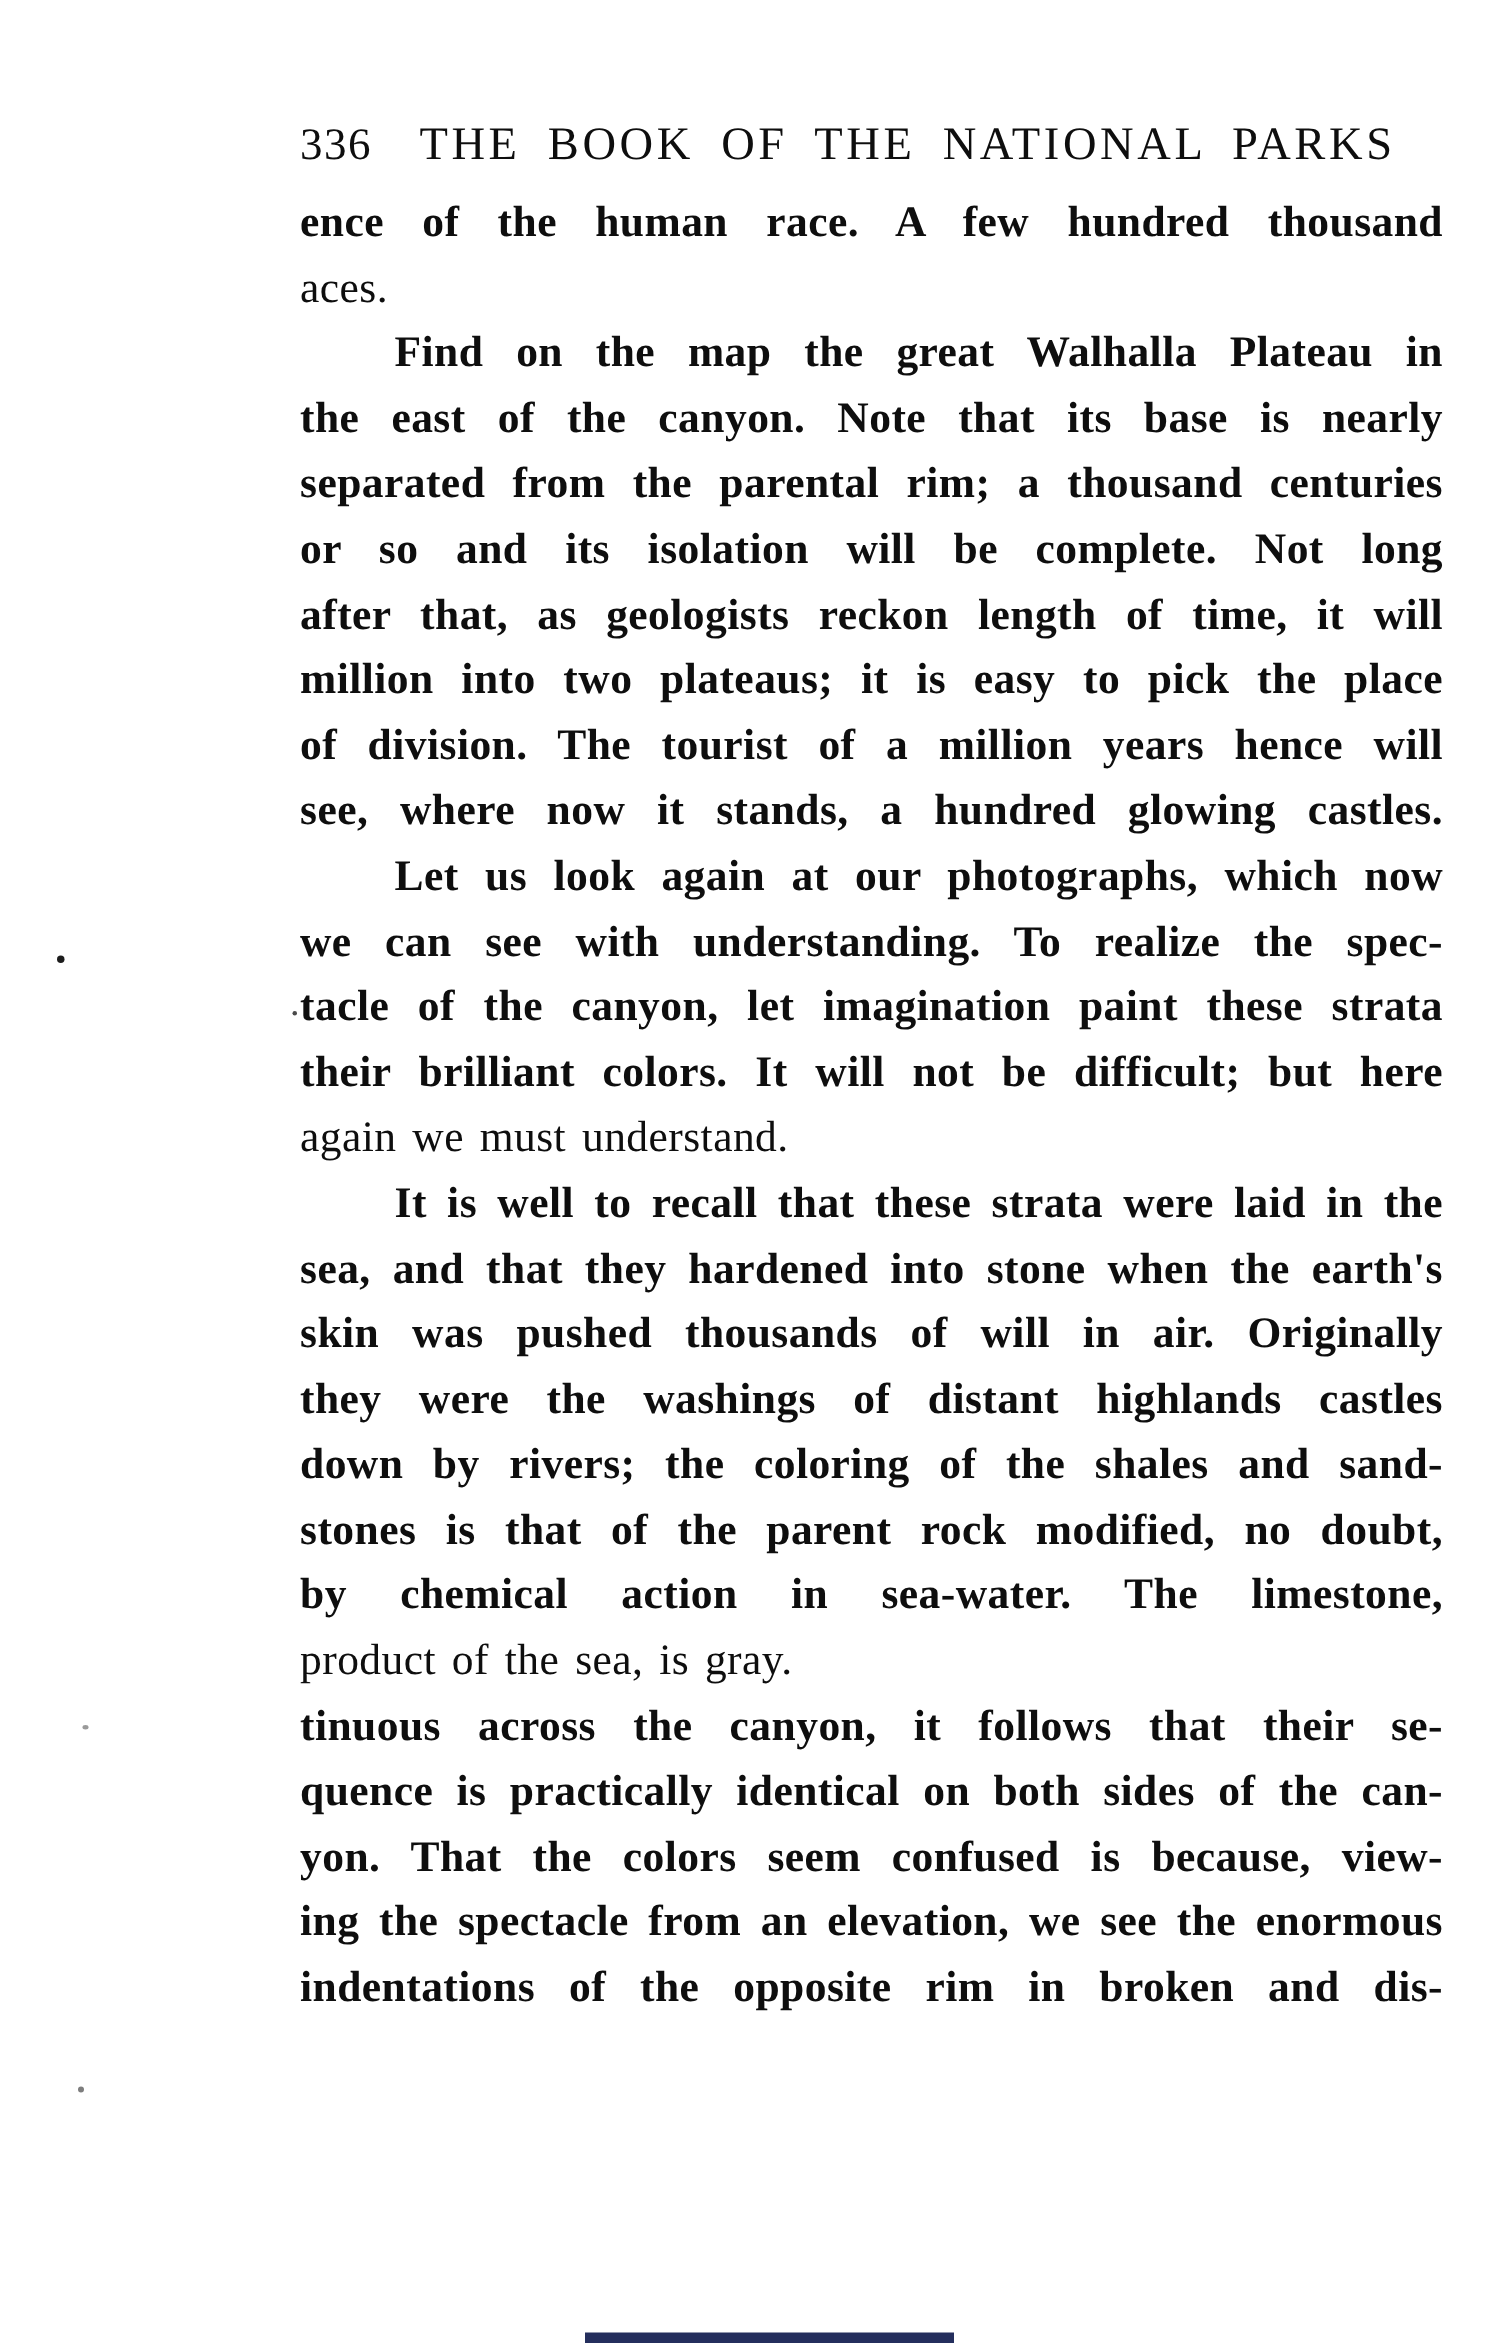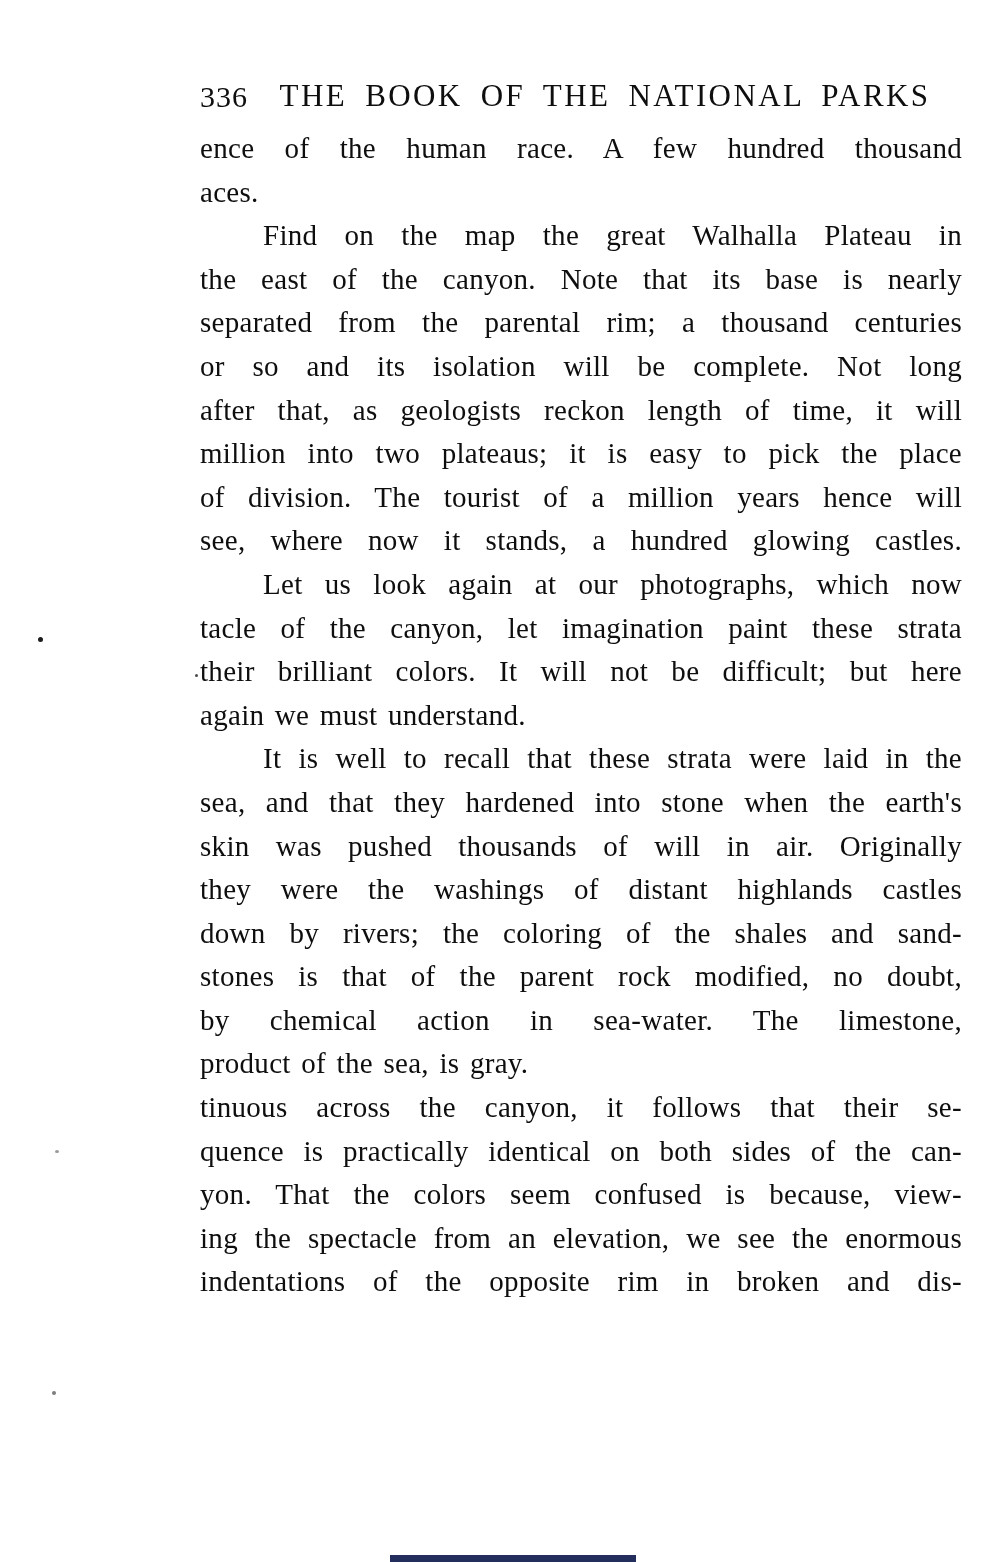--- a/index.html
+++ b/index.html
@@ -46,20 +46,21 @@
     height: 43.6px;
     line-height: 43.6px;
     font-size: 29px;
     letter-spacing: 0.3px;
     word-spacing: 3px;
     overflow: visible;
   }
   .line.just {
     text-align: justify;
     text-align-last: justify;
+    font-weight: bold;
   }
   .line.indent {
     text-indent: 63px;
   }
   .speck {
     position: absolute;
     border-radius: 50%;
   }
   .s1 { left: 38px;  top: 637px;  width: 5px; height: 5px; background: #1c1c1c; }
   .s2 { left: 195px; top: 674px;  width: 3px; height: 3px; background: #4a4a4a; }
@@ -88,20 +89,21 @@
       <div class="line">aces.</div>
       <div class="line just indent">Find on the map the great Walhalla Plateau in</div>
       <div class="line just">the east of the canyon.  Note that its base is nearly</div>
       <div class="line just">separated from the parental rim; a thousand centuries</div>
       <div class="line just">or so and its isolation will be complete.  Not long</div>
       <div class="line just">after that, as geologists reckon length of time, it will</div>
       <div class="line just">million into two plateaus; it is easy to pick the place</div>
       <div class="line just">of division.  The tourist of a million years hence will</div>
       <div class="line just">see, where now it stands, a hundred glowing castles.</div>
       <div class="line just indent">Let us look again at our photographs, which now</div>
+      <div class="line just">we can see with understanding.  To realize the spec-</div>
       <div class="line just">tacle of the canyon, let imagination paint these strata</div>
       <div class="line just">their brilliant colors.  It will not be difficult; but here</div>
       <div class="line">again we must understand.</div>
       <div class="line just indent">It is well to recall that these strata were laid in the</div>
       <div class="line just">sea, and that they hardened into stone when the earth's</div>
       <div class="line just">skin was pushed thousands of will in air.  Originally</div>
       <div class="line just">they were the washings of distant highlands castles</div>
       <div class="line just">down by rivers; the coloring of the shales and sand-</div>
       <div class="line just">stones is that of the parent rock modified, no doubt,</div>
       <div class="line just">by chemical action in sea-water.  The limestone,</div>

